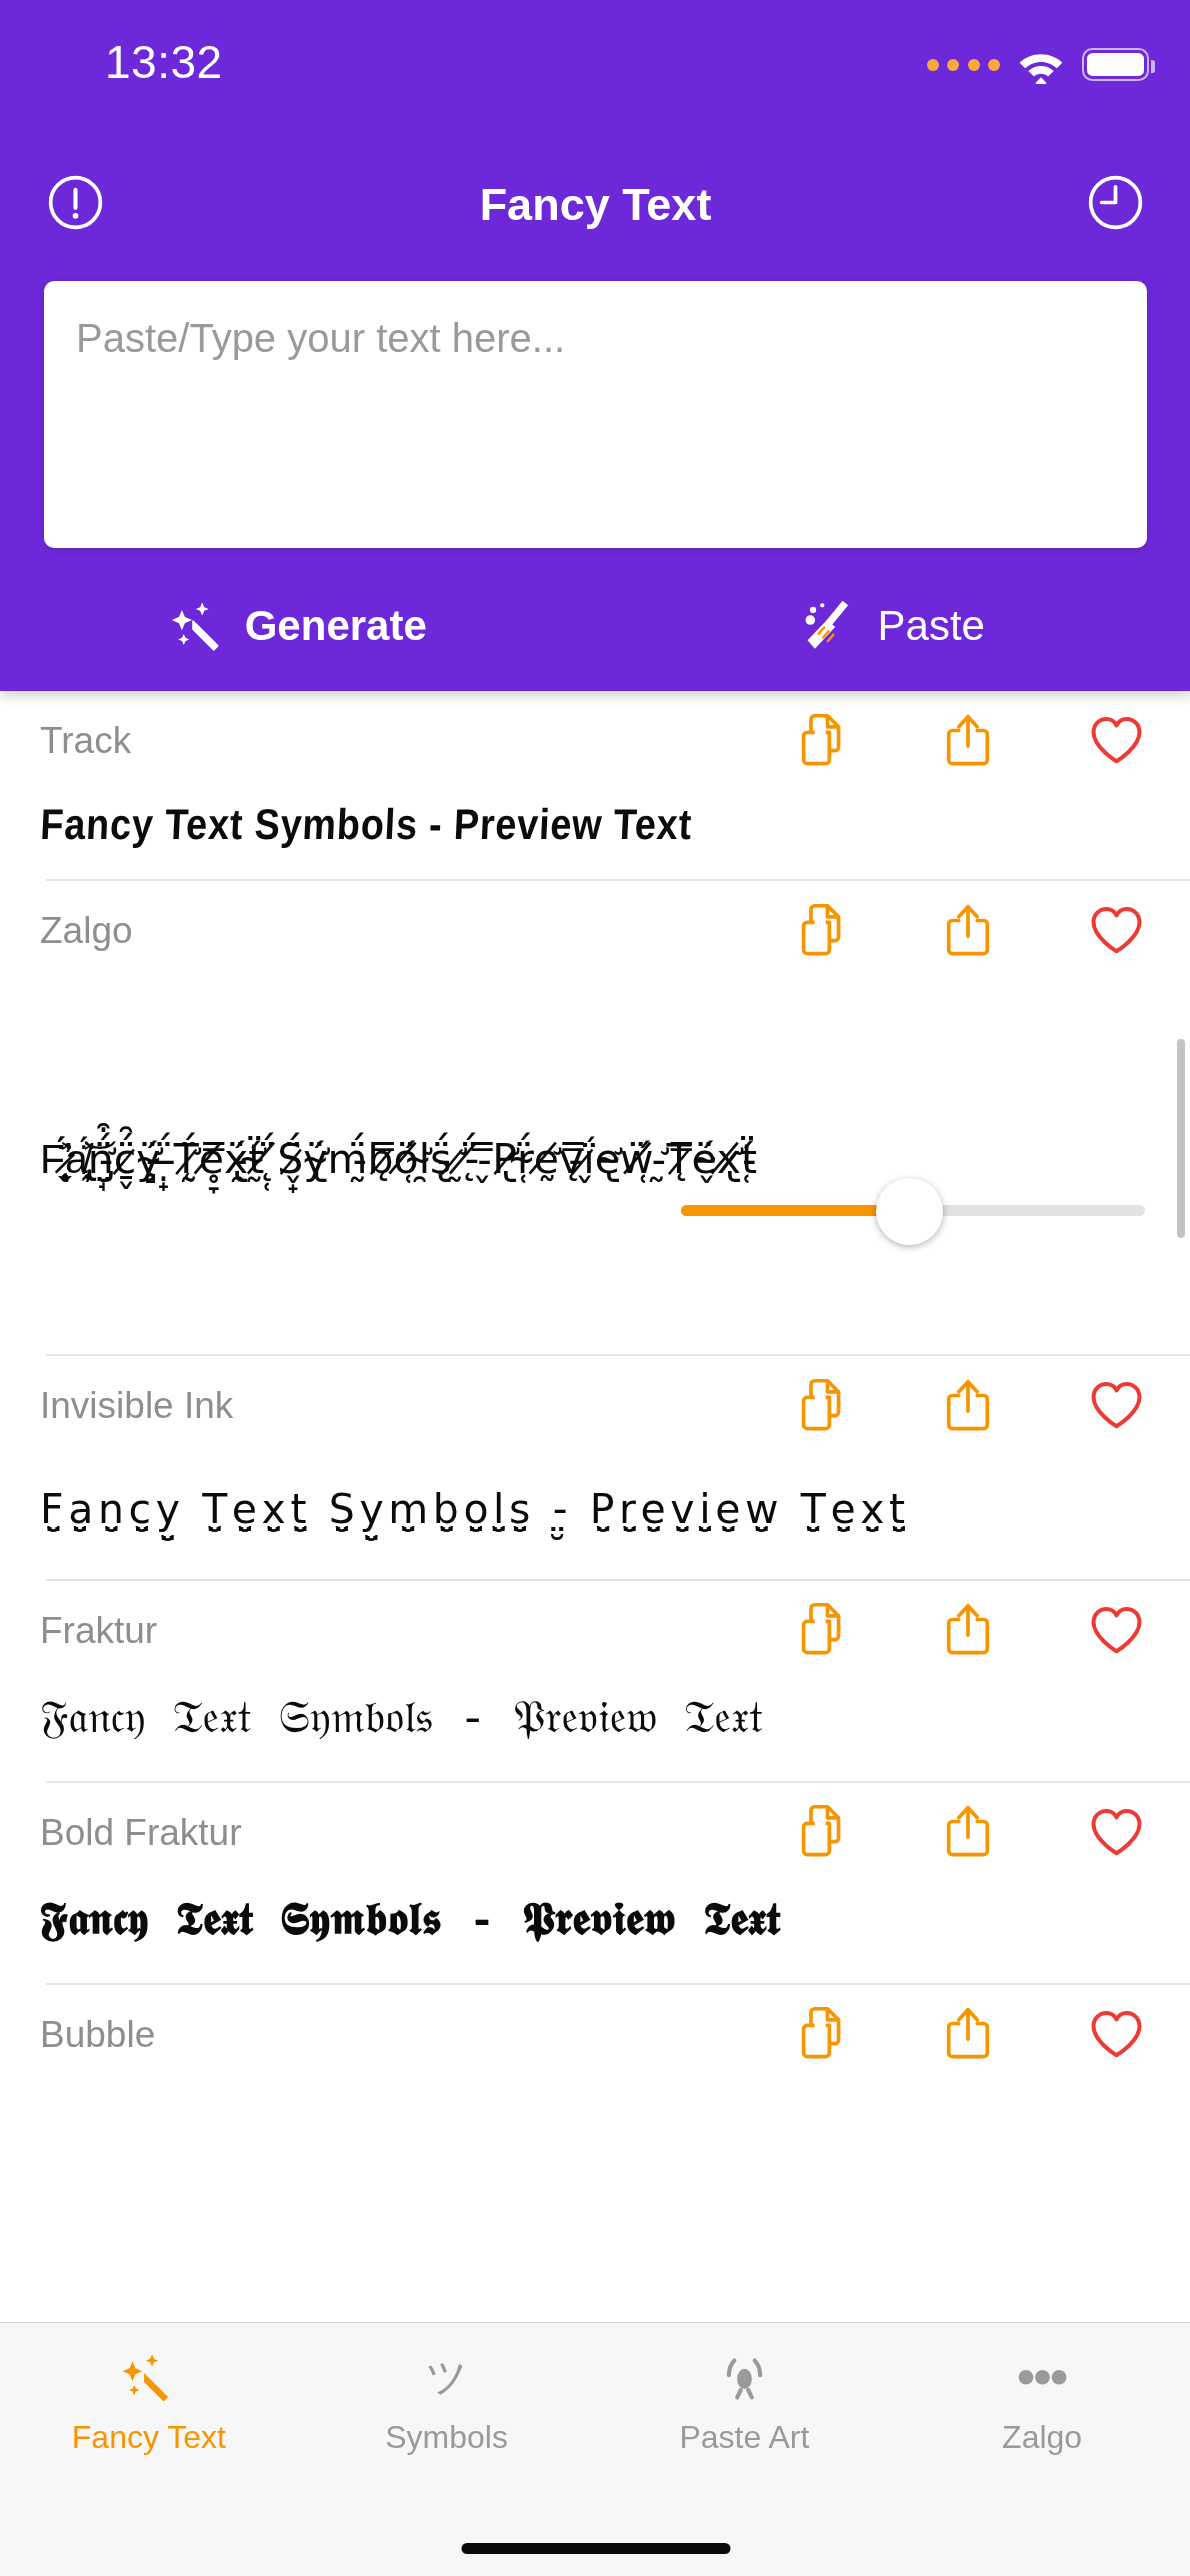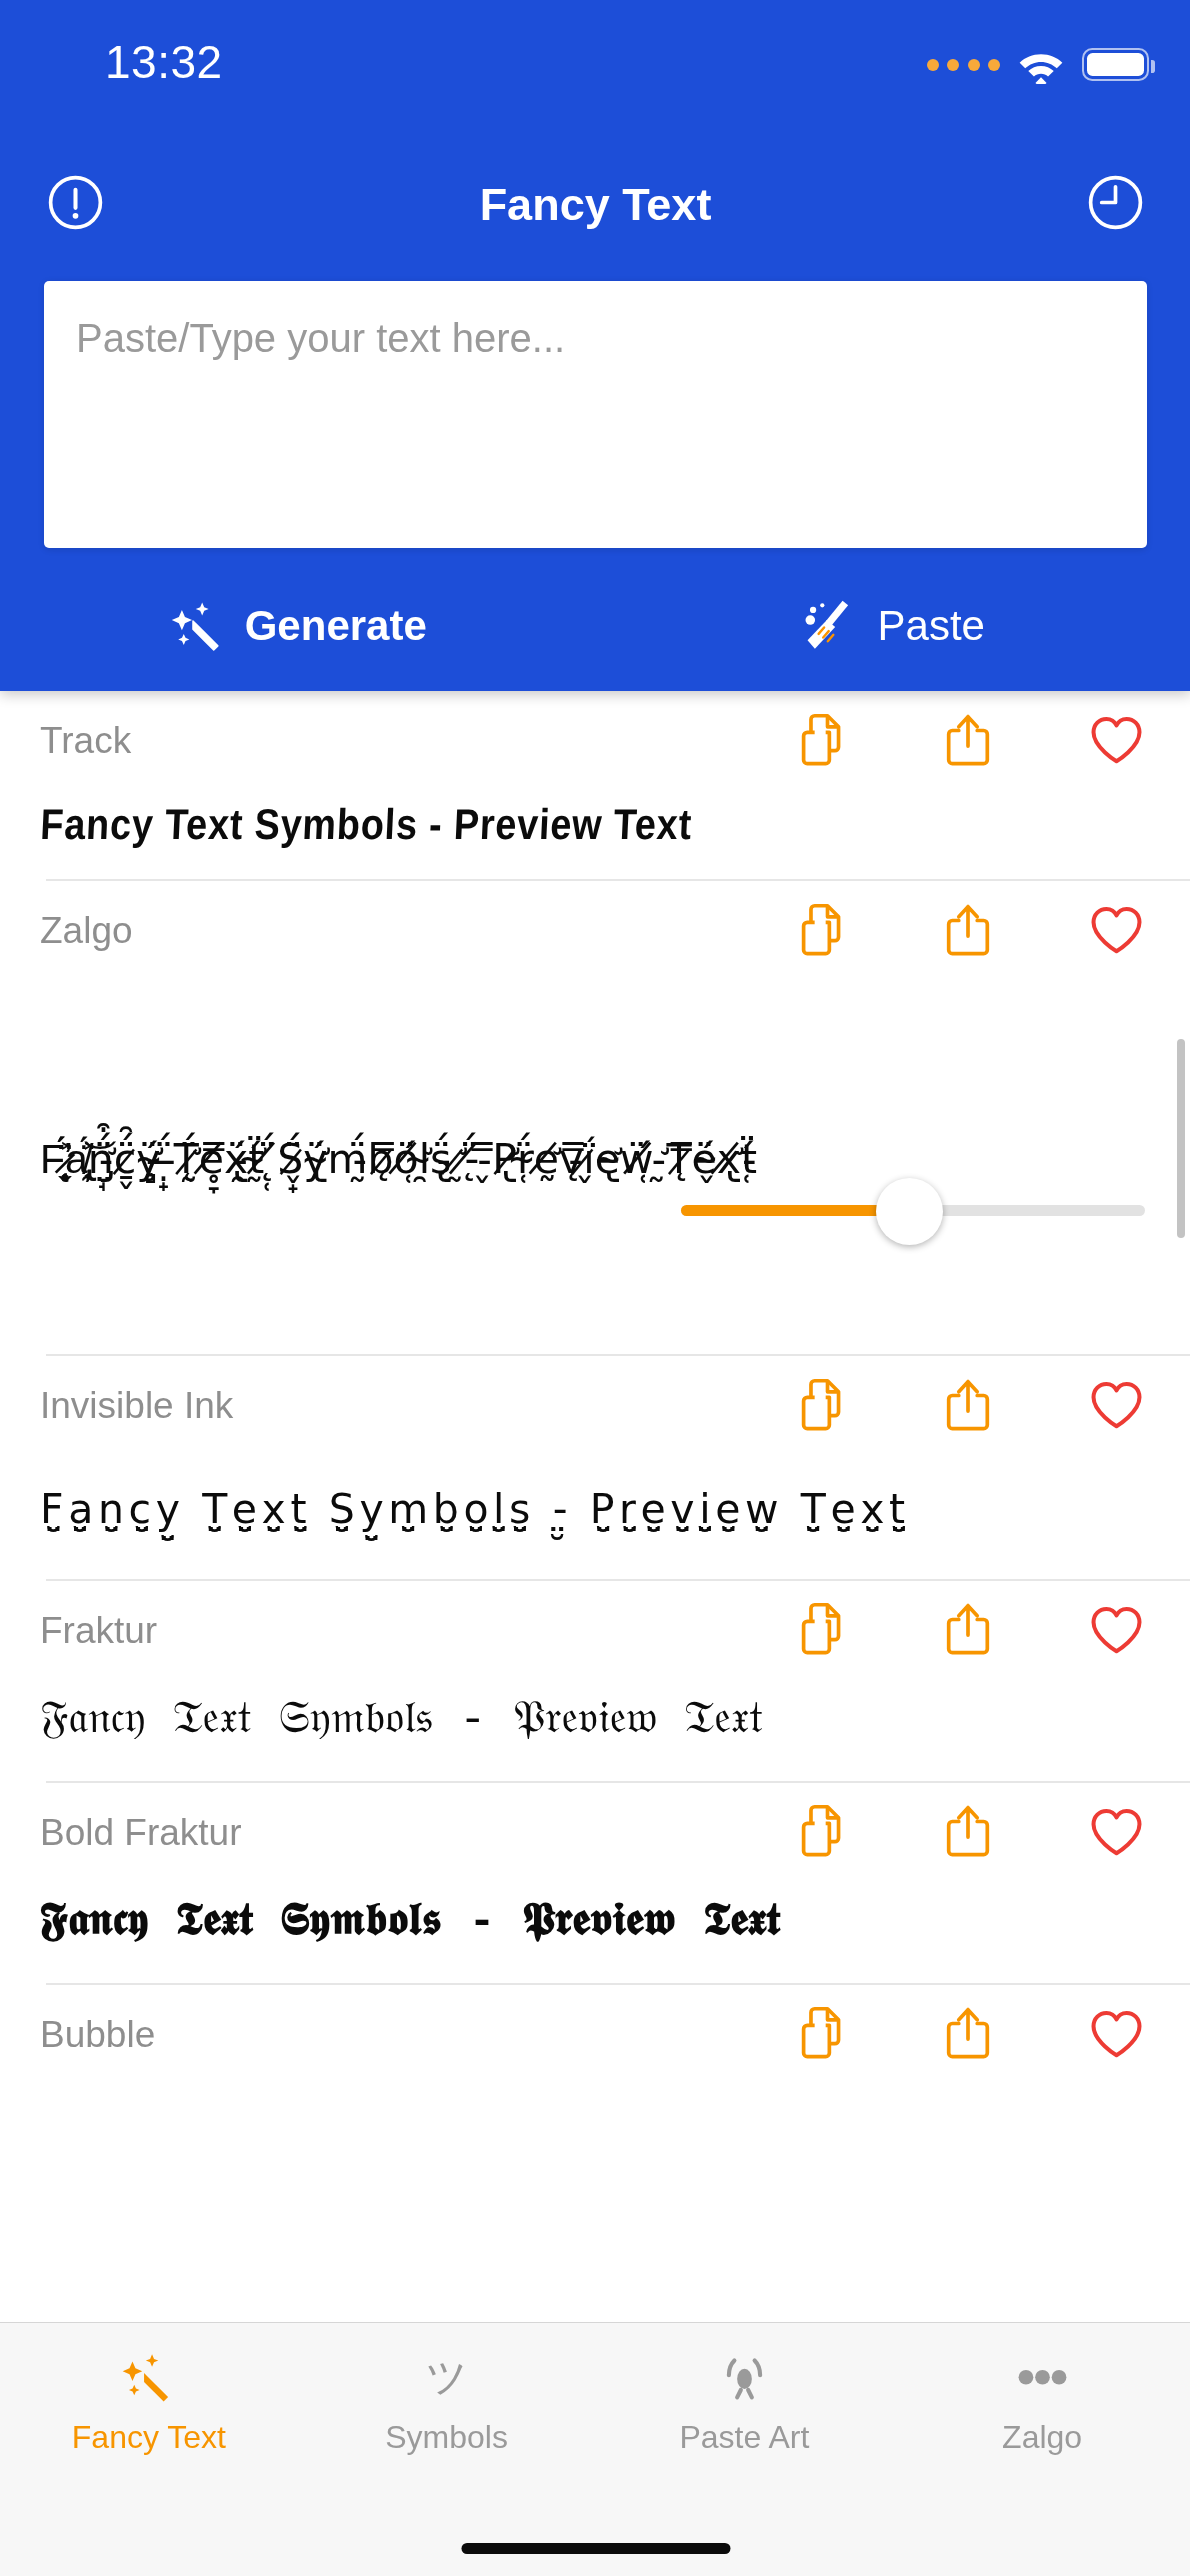--- a/index.html
+++ b/index.html
@@ -7,21 +7,21 @@
   body {
     font-family:"Liberation Sans", sans-serif;
     background:#ffffff;
     overflow:hidden;
     position:relative;
   }
 
   
   #header {
     position:absolute; top:0; left:0; width:1191px; height:691px;
-    background:#1d4ed8;
+    background:#6d28d9;
     z-index:20;
     box-shadow:0 3.7px 13px rgba(0,0,0,0.22);
   }
 
   
   #statusbar {
     position:absolute; top:0; left:0; width:1191px; height:93px;
   }
   #status-time {
     position:absolute; left:105px; top:35px;
@@ -54,21 +54,21 @@
     position:absolute; left:0; right:0; top:26px; text-align:center;
     color:#ffffff; font-size:45px; font-weight:700;
   }
   .nav-ic { position:absolute; top:20.4px; cursor:pointer; }
   #info-btn { left:46px; }
   #history-btn { right:46px; }
 
   
   #input-card {
     position:absolute; left:44px; top:281px; width:1103px; height:267px;
-    background:#ffffff; border-radius:5px;
+    background:#ffffff; border-radius:10px;
     box-shadow:0 1.9px 6.5px rgba(0,0,0,0.12);
   }
   #input-placeholder {
     position:absolute; left:32px; top:35px;
     font-size:40px; color:#9a9a9a;
   }
 
   
   #action-row {
     position:absolute; left:0; top:575px; width:1191px; height:102px;

